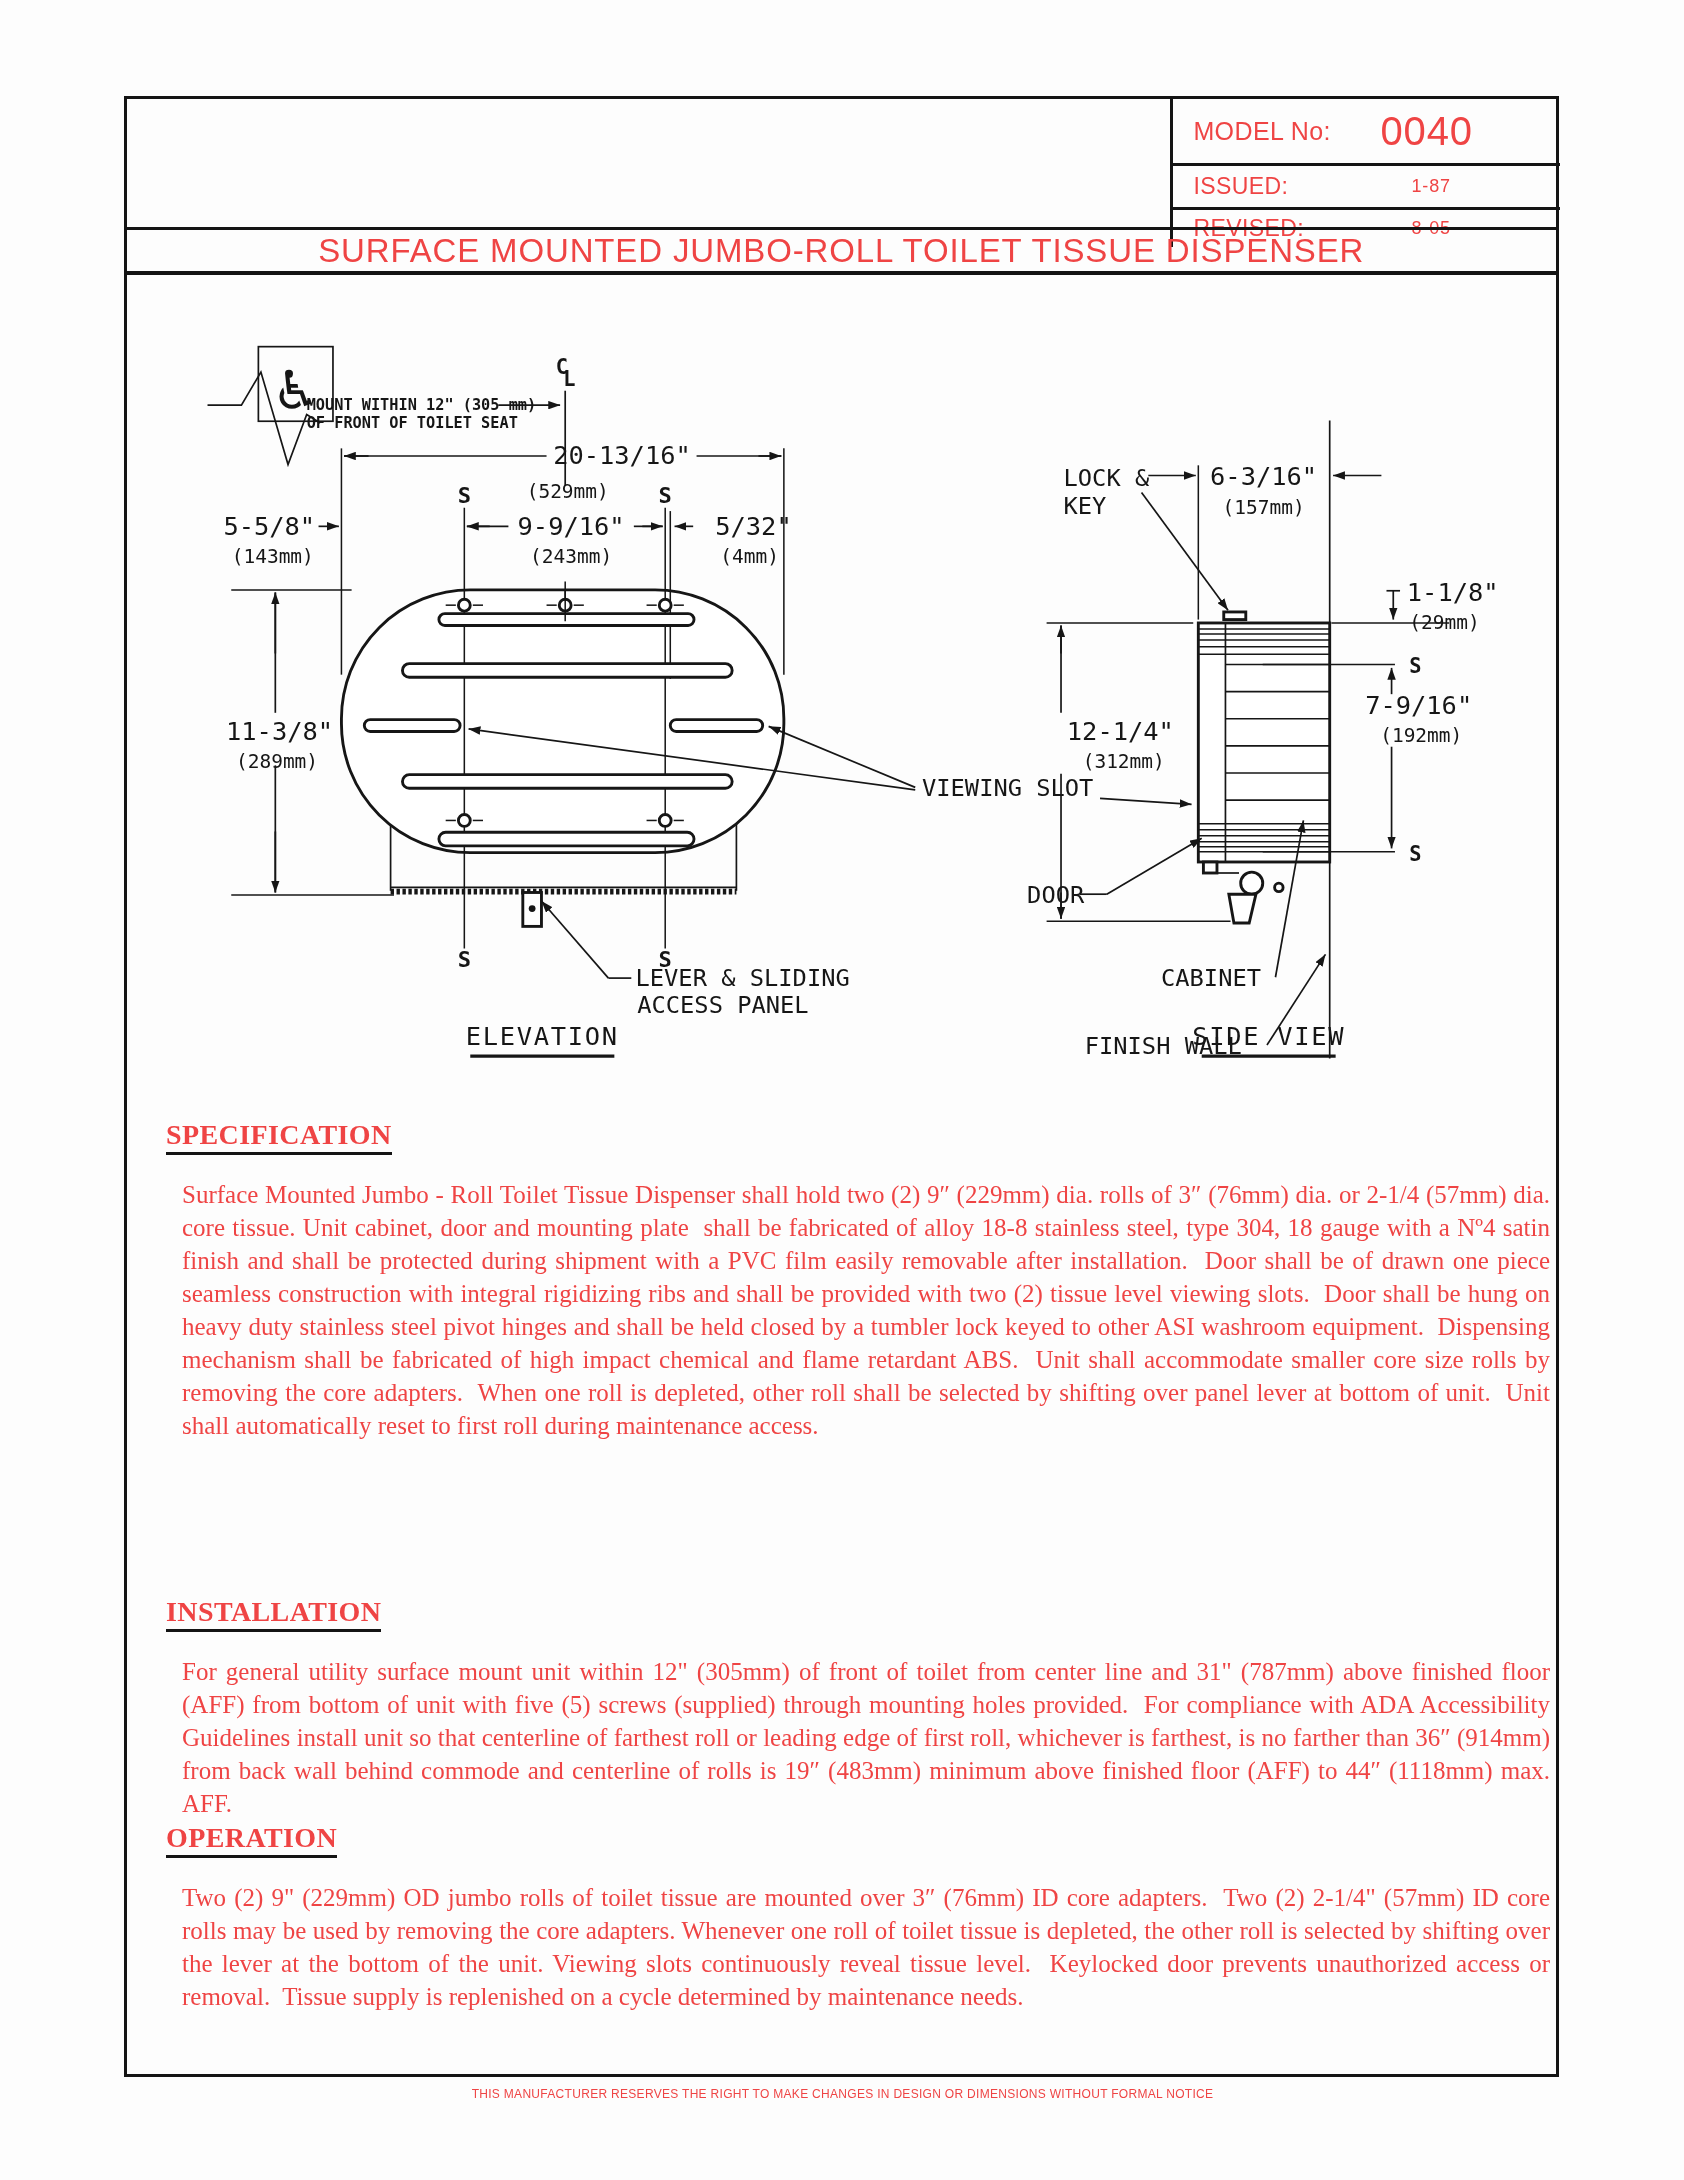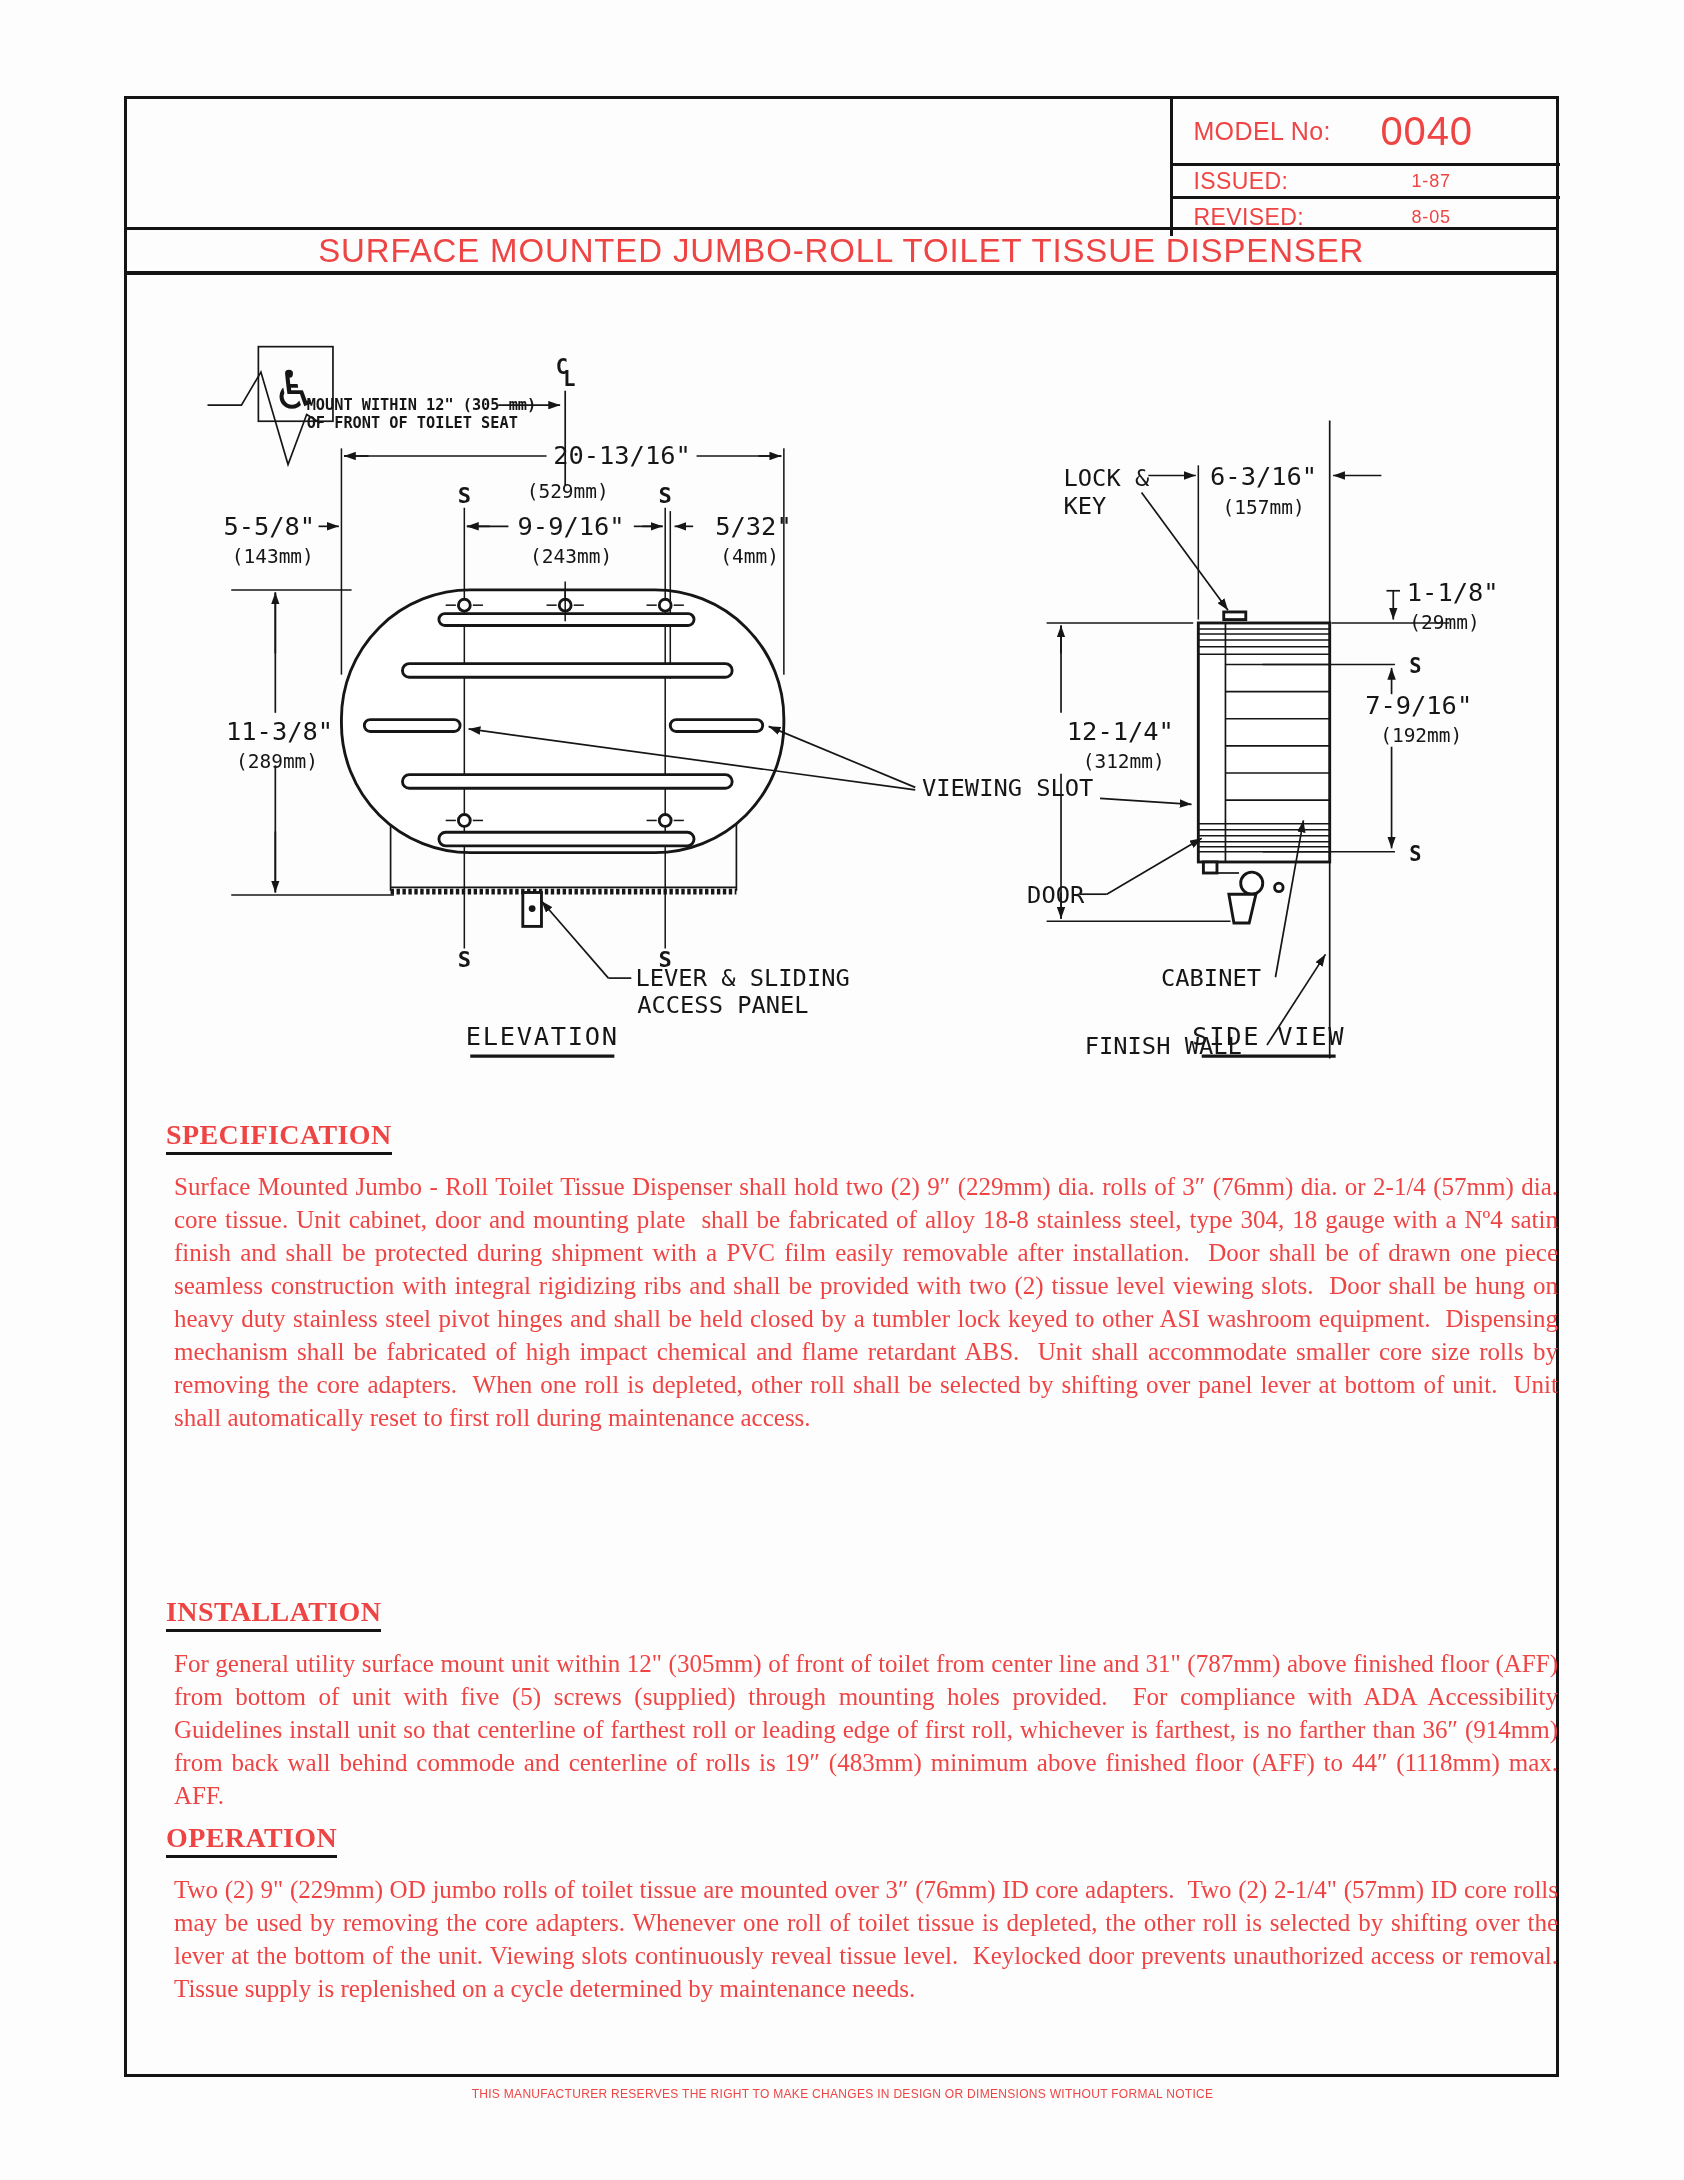--- a/index.html
+++ b/index.html
@@ -2,21 +2,21 @@
 <html style="font-size:13.6px"><head>
 <meta charset="utf-8">
 <style>
   html,body{margin:0;padding:0;background:#fff;}
   .page{position:relative;width:1685px;height:2181px;background:#fdfdfd;font-family:"Liberation Sans",sans-serif;color:#ef4444;overflow:hidden;}
   .frame{position:absolute;left:124px;top:96px;width:1429px;height:1975px;border:3.4px solid #141414;}
   
   .hdr{position:absolute;left:1043px;top:0;width:387px;border-left:3.4px solid #141414;}
   .hdr-row{display:flex;align-items:center;border-bottom:3.4px solid #141414;padding-left:20.4px;box-sizing:border-box;}
   .hdr-row.r1{height:67px;}
-  .hdr-row.r2{height:33px;}
+  .hdr-row.r2{height:44px;}
   .hdr-row.r3{height:37px;border-bottom:none;}
   .hdr-label{font-size:25px;letter-spacing:0.4px;width:170px;}
   .hdr-label.sm{font-size:23px;}
   .model-val{font-size:40px;letter-spacing:0.9px;margin-left:17px;}
   .small-val{font-size:18px;margin-left:48px;letter-spacing:0.9px;}
   
   .titlebar{position:absolute;left:0;top:128px;width:100%;height:48px;box-sizing:border-box;border-top:3.4px solid #141414;border-bottom:4.3px solid #141414;display:flex;align-items:center;justify-content:center;}
   .titlebar span{font-size:34px;letter-spacing:0.9px;transform:scaleX(.97);white-space:nowrap;}
   
   .draw{position:absolute;left:0;top:186px;width:1429px;height:809px;}
@@ -27,21 +27,21 @@
   .d30{font-size:30px;}
   .d23{font-size:23px;}
   .d28{font-size:28px;}
   .d26{font-size:26px;font-weight:bold;}
   .d24{font-size:24px;font-weight:bold;}
   .d18{font-size:18px;font-weight:bold;}
   .cap{font-size:30px;letter-spacing:2px;}
   
   .sec{position:absolute;left:39px;width:1400px;}
   .sec h2{margin:0 0 6.8px 0;font-family:"Liberation Serif",serif;font-size:28px;letter-spacing:0.4px;display:inline-block;border-bottom:3.4px solid #141414;padding-bottom:0.9px;}
-  .sec p{margin:8px;font-family:"Liberation Serif",serif;font-size:25px;line-height:33px;text-align:justify;white-space:pre-wrap;}
+  .sec p{margin:16px;font-family:"Liberation Serif",serif;font-size:25px;line-height:33px;text-align:justify;white-space:pre-wrap;}
   .sec.s1{top:1020px;}
   .sec.s2{top:1497px;}
   .sec.s3{top:1723px;}
   .footer{position:absolute;left:0;top:2087px;width:100%;text-align:center;font-size:12px;letter-spacing:0.3px;}
 </style>
 </head>
 <body>
 
 <div class="page">
   <div class="frame">

